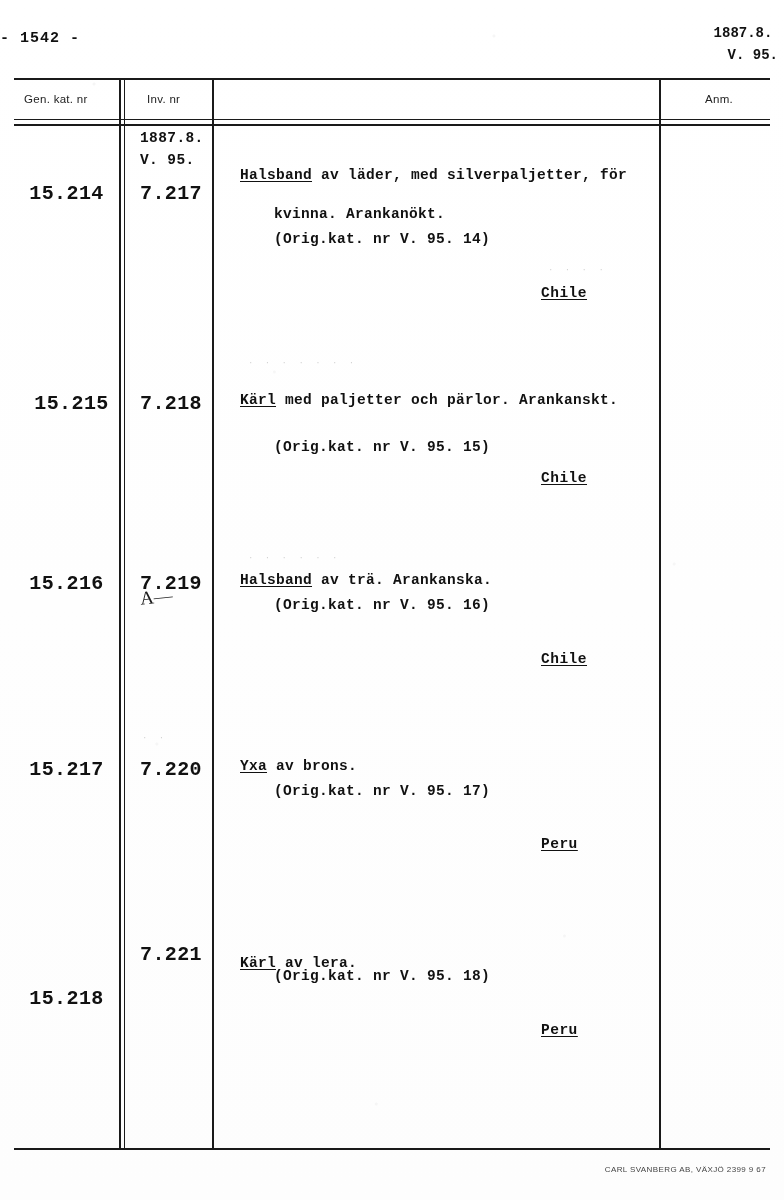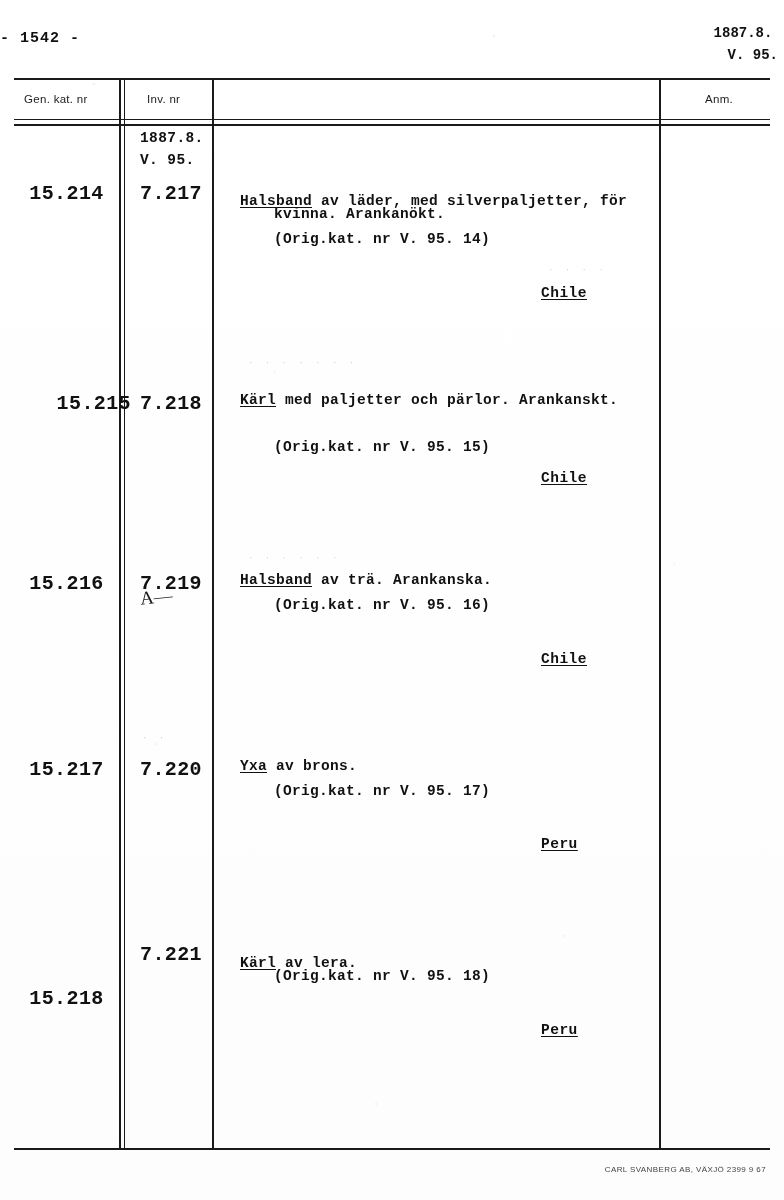--- a/index.html
+++ b/index.html
@@ -160,30 +160,30 @@
 
 <div class="col-head" style="top:93px; left:24px;">Gen. kat. nr</div>
 <div class="col-head" style="top:93px; left:147px;">Inv. nr</div>
 <div class="col-head" style="top:93px; left:705px;">Anm.</div>
 
 <div class="inv-head" style="top:130px; left:140px;">1887.8.</div>
 <div class="inv-head" style="top:152px; left:140px;">V. 95.</div>
 
 <div class="cell gen" style="top:182px; left:14px;">15.214</div>
 <div class="cell inv" style="top:182px; left:128px;">7.217</div>
-<div class="desc" style="top:193px; left:240px;text-align:center;">
+<div class="desc" style="top:167px; left:240px;text-align:center;">
   <span class="u">Halsband</span><span> av läder, med silverpaljetter, för</span>
 </div>
 <div class="desc indent" style="top:206px; left:240px;">kvinna. Arankanökt.</div>
 <div class="desc indent" style="top:231px; left:240px;">(Orig.kat. nr V. 95. 14)</div>
 <div class="country" style="top:285px; left:541px;">Chile</div>
 <div class="smudge" style="top:265px; left:548px;">· · · ·</div>
 
 <div class="smudge" style="top:358px; left:248px;">· · · · · · ·</div>
-<div class="cell gen" style="top:392px; left:26px;text-align:right;">15.215</div>
+<div class="cell gen" style="top:392px; left:19px;">15.215</div>
 <div class="cell inv" style="top:392px; left:128px;">7.218</div>
 <div class="desc" style="top:392px; left:240px;">
   <span class="u">Kärl</span><span> med paljetter och pärlor. Arankanskt.</span>
 </div>
 <div class="desc indent" style="top:439px; left:240px;font-family:Liberation Mono, monospace;">(Orig.kat. nr V. 95. 15)</div>
 <div class="country" style="top:470px; left:541px;">Chile</div>
 
 <div class="smudge" style="top:553px; left:248px;">· · · · · ·</div>
 <div class="cell gen" style="top:572px; left:14px;">15.216</div>
 <div class="cell inv" style="top:572px; left:128px;">7.219</div>

